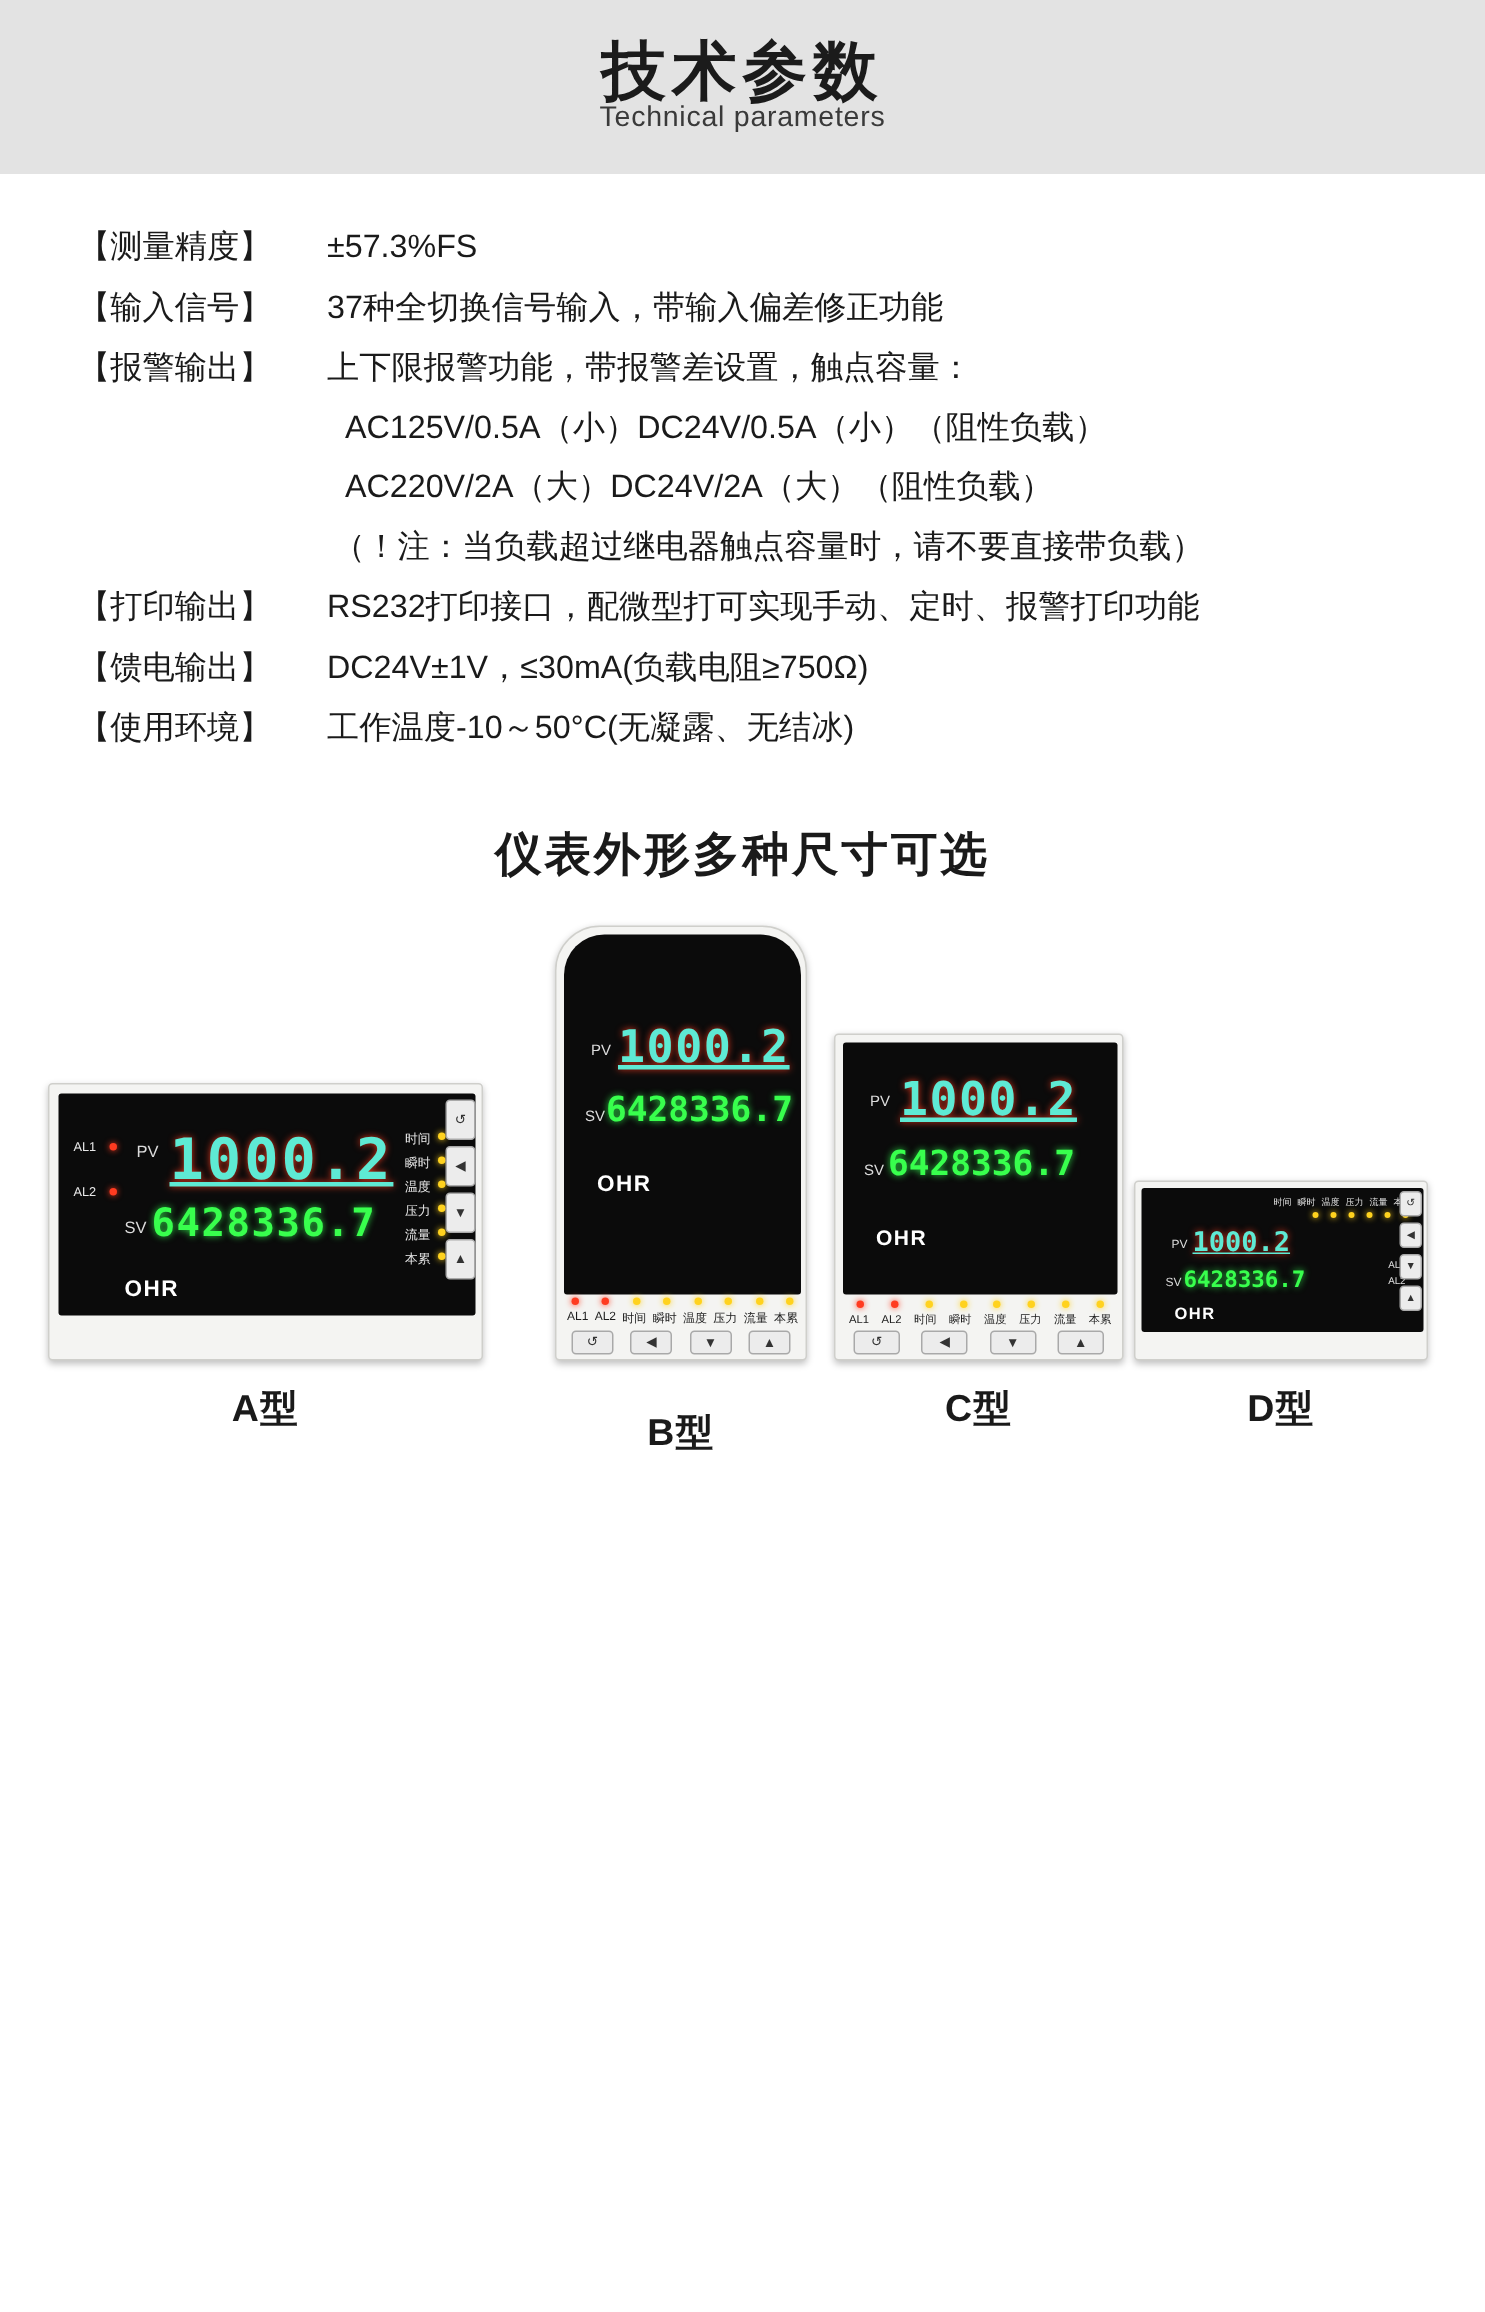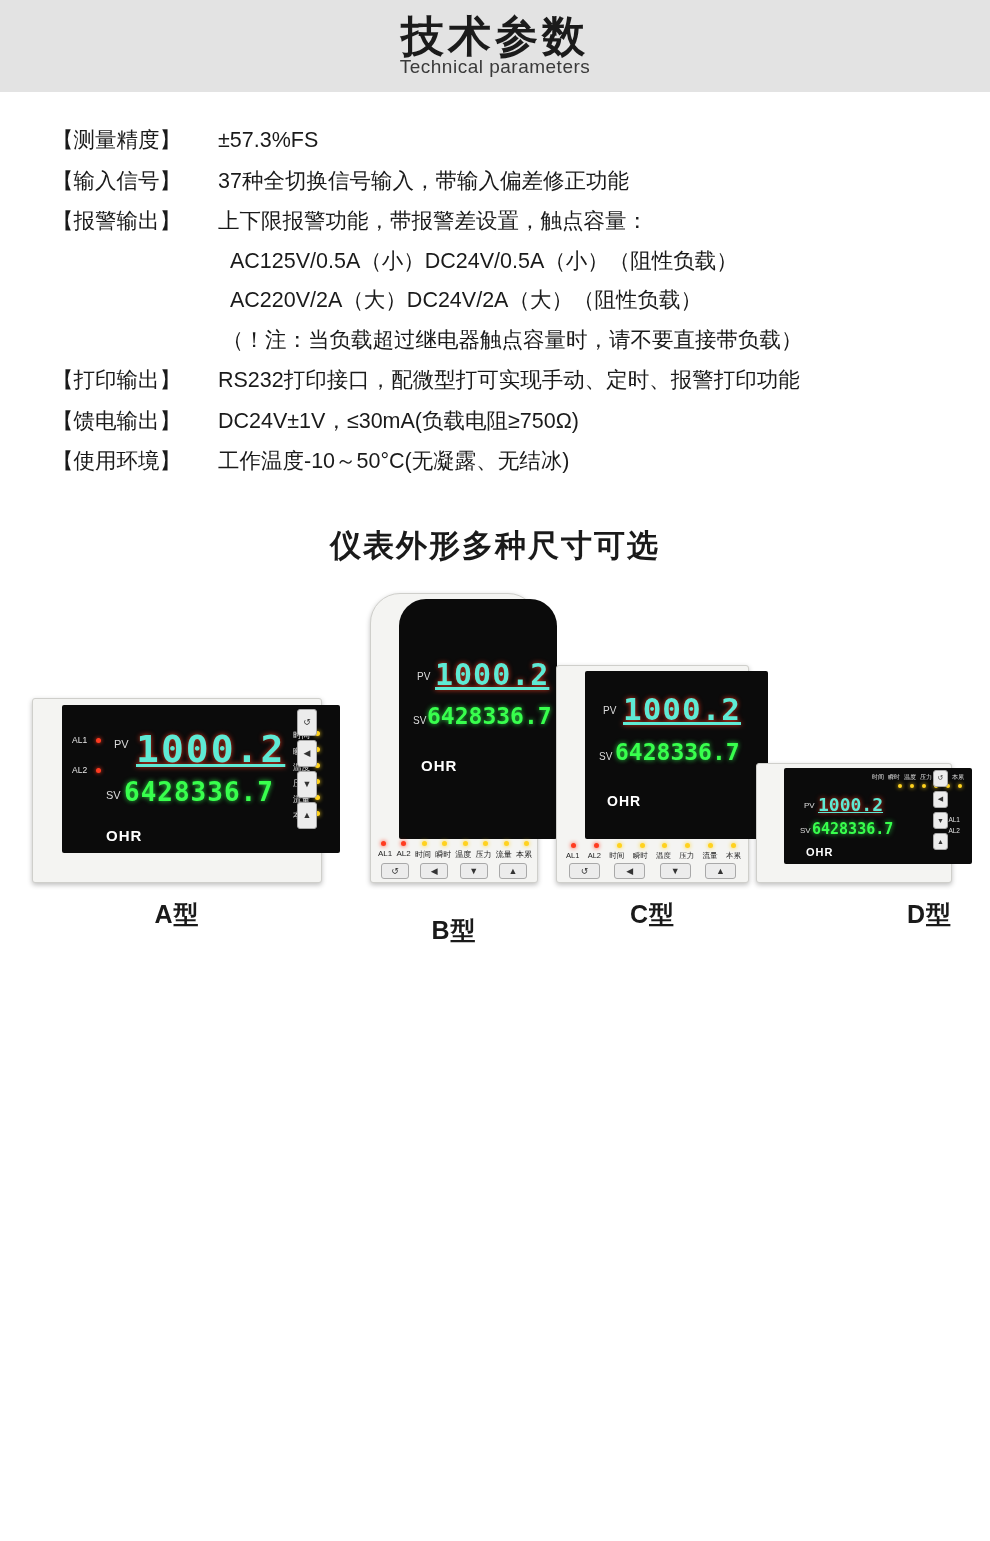--- a/index.html
+++ b/index.html
@@ -6,21 +6,21 @@
   body{
     width:990px;height:1541px;
     background:#ffffff;
     font-family:"Liberation Sans","DejaVu Sans",sans-serif;
     color:#1a1a1a;
     overflow:hidden;
     position:relative;
   }
   
   .header{
-    height:92px;
+    height:116px;
     background:#e3e3e3;
     display:flex;flex-direction:column;
     align-items:center;justify-content:center;
   }
   .header .cn{
     font-size:43px;font-weight:bold;letter-spacing:4px;
     color:#1b1b1b;line-height:1.05;
   }
   .header .en{
     font-size:19px;color:#3a3a3a;letter-spacing:.5px;
@@ -61,21 +61,20 @@
     position:relative;
     background:#f4f4f2;
     border:1px solid #cfcfcb;
     box-shadow:0 2px 5px rgba(0,0,0,.25);
     box-sizing:border-box;
   }
   .screen{
     background:#0b0b0b;
     position:absolute;
     overflow:hidden;
-    margin-left:23px;
   }
   .pv,.sv{
     font-family:"DejaVu Sans Mono","Liberation Mono",monospace;
     font-weight:bold;
     white-space:nowrap;
   }
   .pv{color:#5eead4;text-shadow:0 0 5px rgba(255,60,30,.85);text-decoration:underline;}
   .sv{color:#38ff4d;text-shadow:0 0 5px rgba(50,255,80,.8);}
   .tag{
     font-family:"Liberation Sans",sans-serif;
@@ -342,16 +341,16 @@
           <div>AL2</div>
         </div>
       </div>
       <div class="side-btns" style="right:3px;top:6px;">
         <div class="btn" style="width:15px;height:17px;font-size:7px;">↺</div>
         <div class="btn" style="width:15px;height:17px;font-size:7px;">◀</div>
         <div class="btn" style="width:15px;height:17px;font-size:7px;">▼</div>
         <div class="btn" style="width:15px;height:17px;font-size:7px;">▲</div>
       </div>
     </div>
-    <div class="caption" style="left:0;right:0;top:135px;position:absolute;text-align:right;">D型</div>
+    <div class="caption" style="left:0;right:0;top:135px;position:absolute;">D型</div>
   </div>
 
 </div>
 
 </body></html>

